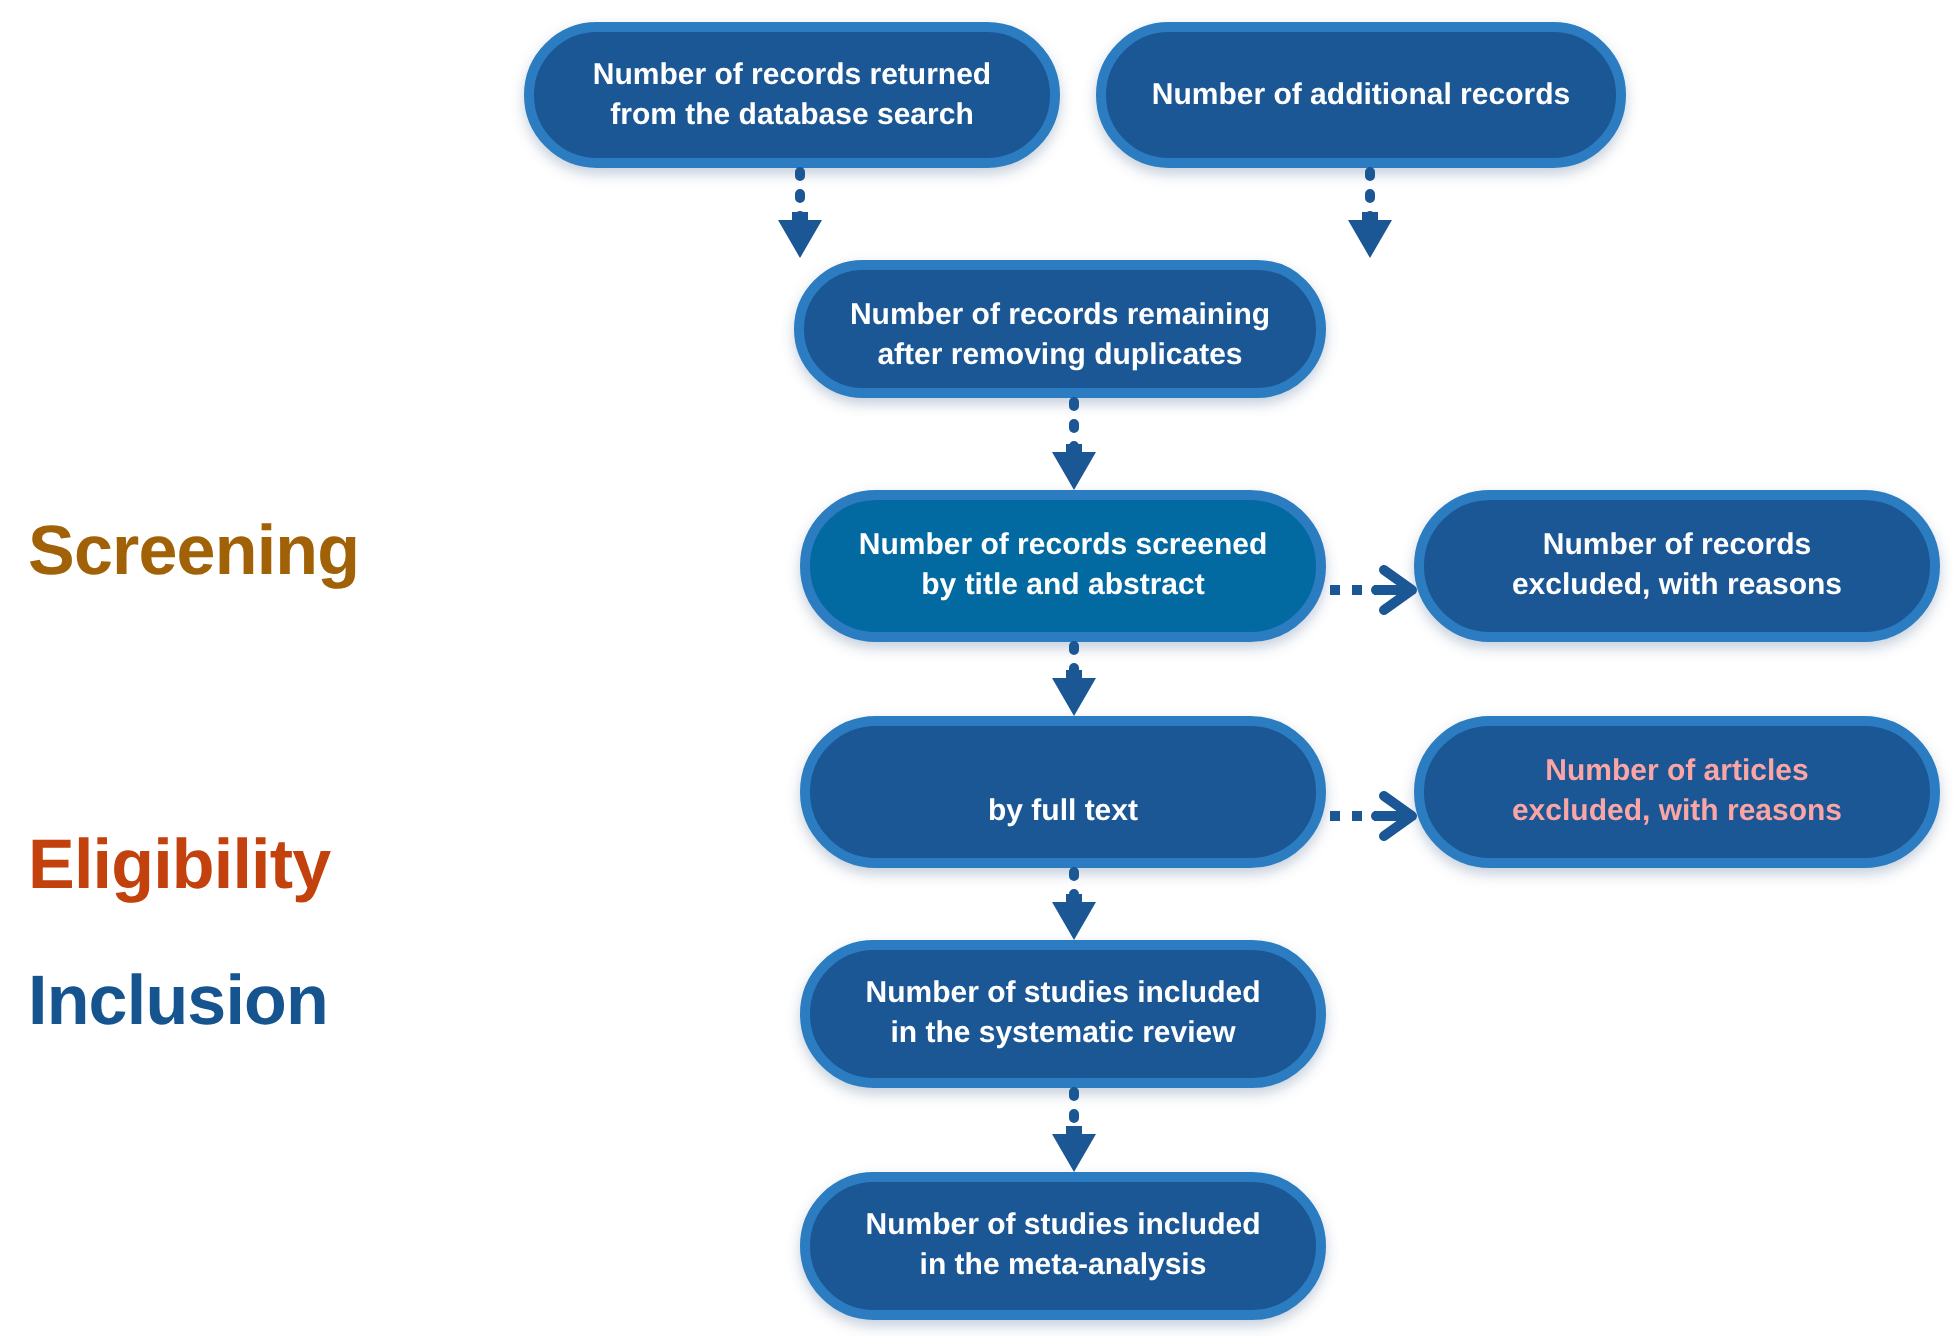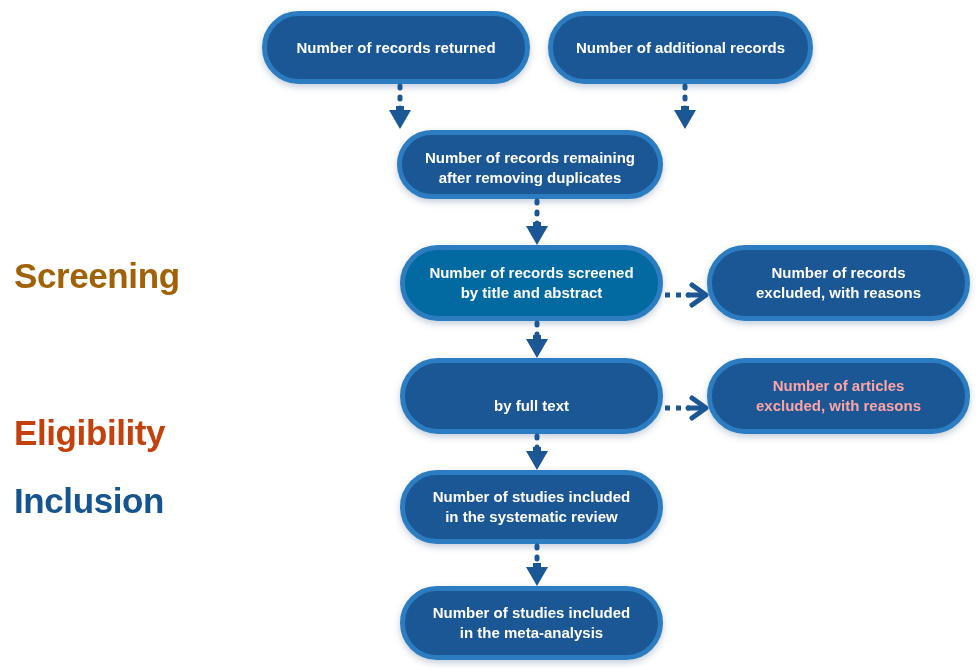--- a/index.html
+++ b/index.html
@@ -66,21 +66,21 @@
 </style>
 </head>
 <body>
 
 <div id="diagram">
 
     <div class="stage-label" style="left: 14px; top: 256px; color: #a16207;">Screening</div>
     <div class="stage-label" style="left: 14px; top: 370px; color: #c2410c; margin-top: 43px;">Eligibility</div>
     <div class="stage-label" style="left: 14px; top: 481px; color: rgb(21, 84, 143);">Inclusion</div>
     <div class="node" style="left: 262px; top: 11px; width: 268px; height: 73px; background: rgb(27, 86, 149); border-color: rgb(43, 124, 192); color: rgb(255, 255, 255);">
-      <span class="node-text"><span>Number of records returned</span><br></span>
+      <span class="node-text"><span>Number of records returned</span><br><span>from the database search</span></span>
     </div>
     <div class="node" style="left: 548px; top: 11px; width: 265px; height: 73px; background: rgb(27, 86, 149); border-color: rgb(43, 124, 192); color: rgb(255, 255, 255);">
       <span class="node-text"><span>Number of additional records</span><br></span>
     </div>
     <div class="node" style="left: 397px; top: 130px; width: 266px; height: 69px; background: rgb(27, 86, 149); border-color: rgb(43, 124, 192); color: rgb(255, 255, 255); align-items: flex-end;">
       <span class="node-text"><span>Number of records remaining</span><br><span>after removing duplicates</span></span>
     </div>
     <div class="node" style="left: 400px; top: 245px; width: 263px; height: 76px; background: #0369a1; border-color: rgb(43, 124, 192); color: rgb(255, 255, 255);">
       <span class="node-text"><span>Number of records screened</span><br><span>by title and abstract</span></span>
     </div>

